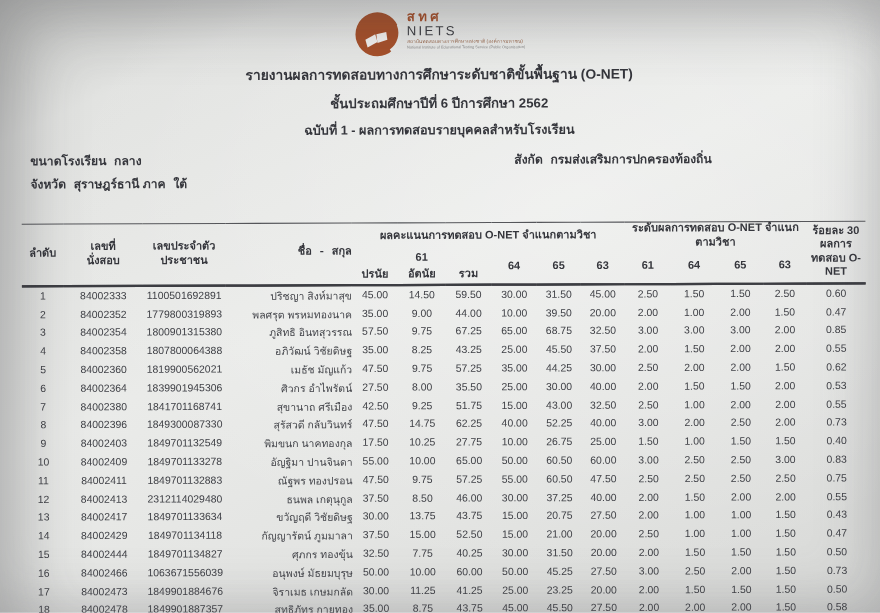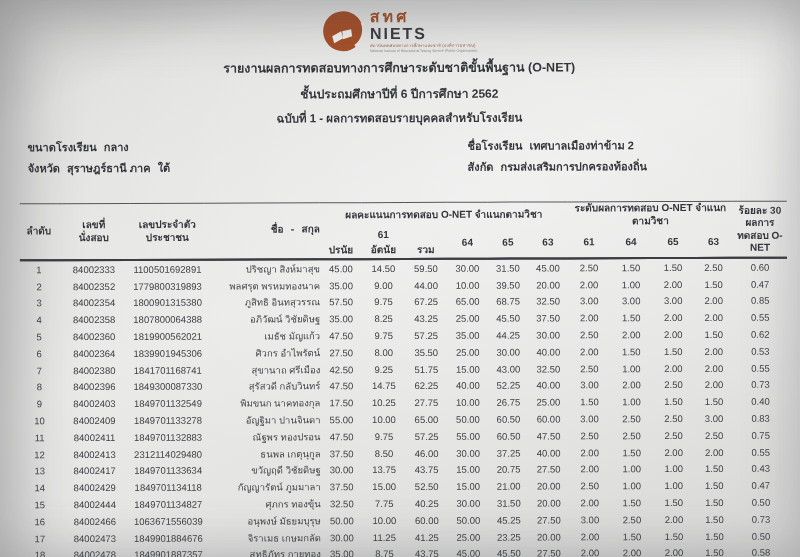--- a/index.html
+++ b/index.html
@@ -13,22 +13,22 @@
   }
   .photo-shade{position:absolute;inset:0;pointer-events:none;z-index:5;
     box-shadow:inset 26px 20px 55px rgba(60,60,66,0.28), inset -14px -12px 48px rgba(96,96,102,0.20);}
   .page{position:absolute;inset:0;transform:rotate(-0.2deg);transform-origin:50% 50%;z-index:2;}
 
   
   .logo-row{display:flex;justify-content:center;padding-top:9px;}
   .logo{display:flex;align-items:flex-start;gap:5px;}
   .logo-mark{width:44px;height:44px;flex:0 0 auto;}
   .logo-text{display:flex;flex-direction:column;line-height:1;}
-  .logo-th{font-size:16px;font-weight:bold;color:#a6502a;letter-spacing:3px;}
-  .logo-en{font-size:16px;font-weight:bold;color:#3c3d42;letter-spacing:2px;margin-top:1px;}
+  .logo-th{font-size:12px;font-weight:bold;color:#a6502a;letter-spacing:3px;}
+  .logo-en{font-size:12px;font-weight:normal;color:#3c3d42;letter-spacing:2px;margin-top:1px;}
   .logo-org-th{font-size:4.5px;color:#9a6a4f;margin-top:2px;white-space:nowrap;}
   .logo-org-en{font-size:3.5px;color:#8a8a8a;margin-top:1px;white-space:nowrap;}
 
   .title{ text-align:center;font-weight:bold;}
   .title-1{font-size:12.5px;margin-top:5px;}
   .title-2{font-size:12px;margin-top:6px;}
   .title-3{font-size:11.5px;margin-top:6px;}
 
   
   .school-info{position:relative;margin:9px 13px 0 28px;height:62px;font-size:11px;font-weight:bold;}
@@ -86,23 +86,20 @@
     <div class="info-left">
       <div class="info-row">
         <span class="info-label">ขนาดโรงเรียน</span><span>กลาง</span>
       </div>
       <div class="info-row">
         <span class="info-label">จังหวัด</span><span>สุราษฎร์ธานี</span>
         <span class="inline-pair"><span class="info-label">ภาค</span><span>ใต้</span></span>
       </div>
     </div>
     <div class="info-right">
-      <div class="info-row">
-        <span class="info-label">ชื่อโรงเรียน</span><span>เทศบาลเมืองท่าข้าม 2</span>
-      </div>
       <div class="info-row">
         <span class="info-label">สังกัด</span><span>กรมส่งเสริมการปกครองท้องถิ่น</span>
       </div>
     </div>
   </div>
 
   <table class="results">
     <colgroup>
       <col style="width:38px">
         <col style="width:72px">

